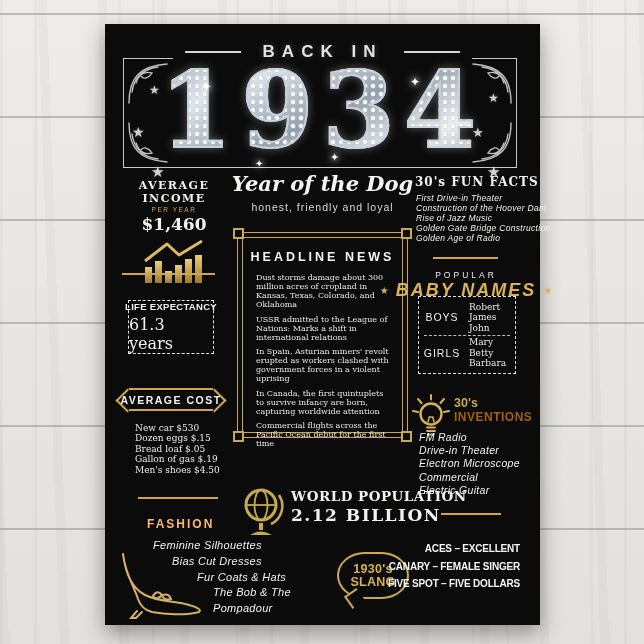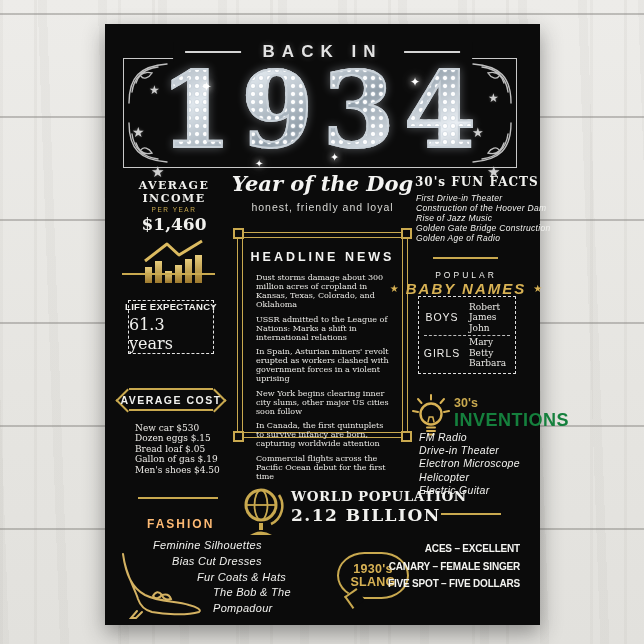--- a/index.html
+++ b/index.html
@@ -122,32 +122,32 @@
     font-weight:bold; font-size:12px; letter-spacing:1px; white-space:nowrap; }
   .facts-list { position:absolute; left:311px; top:169px; font-size:8.5px; line-height:10px; white-space:nowrap; }
 
   
   .gl-names { left:328px; top:233px; width:65px; }
   .names-eyebrow { position:absolute; left:305px; top:246px; width:112px; text-align:center;
     font-size:8.5px; letter-spacing:3px; color:#efefec; }
   .names-title-row { position:absolute; left:300px; top:256px; width:122px; display:flex;
     align-items:center; justify-content:center; gap:7px; }
   .names-star { color:#d8b254; font-size:10px; line-height:1; }
-  .names-title { font-size:15px; font-weight:bold; font-style:italic; letter-spacing:2px; color:#d8b254; white-space:nowrap; }
+  .names-title { font-size:18px; font-weight:bold; font-style:italic; letter-spacing:2px; color:#d8b254; white-space:nowrap; }
   .names-box { position:absolute; left:313px; top:272px; width:98px; height:78px;
     border:1.5px dashed #dedede; display:flex; flex-direction:column; padding:3px 2px; }
   .names-row { flex:1; display:flex; align-items:center; }
   .names-label { width:42px; text-align:center; font-size:10.5px; letter-spacing:1px; color:#efeeeb; }
   .names-vals { flex:1; padding-left:6px; font-family:"DejaVu Serif", serif; font-size:9px; line-height:10.5px; color:#eae9e5; }
   .names-div { border-top:1.5px dashed #bdbdbd; margin:0 3px; }
 
   
   .bulb { position:absolute; left:307px; top:370px; }
   .inv-title1 { position:absolute; left:349px; top:372px; font-size:12.5px; font-weight:bold; color:#c9a94f; }
-  .inv-title2 { position:absolute; left:349px; top:386px; font-size:18px; font-weight:bold; letter-spacing:.5px; color:#15803d; white-space:nowrap; }
+  .inv-title2 { position:absolute; left:349px; top:386px; font-size:12px; font-weight:bold; letter-spacing:.5px; color:#a16207; white-space:nowrap; }
   .inv-list { position:absolute; left:314px; top:407px; font-size:10.5px; line-height:13.2px; white-space:nowrap; }
   .gl-inv { left:336px; top:489px; width:60px; }
 
   
   .slang-list { position:absolute; left:195px; top:516px; width:220px; text-align:right;
     font-size:10px; font-weight:bold; line-height:17.5px; letter-spacing:-.2px; color:#f4f4f1; white-space:nowrap; }
 </style>
 </head>
 <body>
 
@@ -253,21 +253,20 @@
       <path d="M47 44 q7 -2 9 4 q-7 2 -9 -4 Z"></path>
     </svg>
 
     <div class="news">
       <div class="news-inner">
         <div class="news-title">HEADLINE NEWS</div>
         <div class="news-list">
             <div class="item">Dust storms damage about 300 million acres of cropland in Kansas, Texas, Colorado, and Oklahoma</div>
             <div class="item">USSR admitted to the League of Nations: Marks a shift in international relations</div>
             <div class="item">In Spain, Asturian miners' revolt erupted as workers clashed with government forces in a violent uprising</div>
-            <div class="item">New York begins clearing inner city slums, other major US cities soon follow</div>
             <div class="item">In Canada, the first quintuplets to survive infancy are born, capturing worldwide attention</div>
             <div class="item">Commercial flights across the Pacific Ocean debut for the first time</div>
           </div>
       </div>
       <i class="news-corner nc-tl"></i>
       <i class="news-corner nc-tr"></i>
       <i class="news-corner nc-bl"></i>
       <i class="news-corner nc-br"></i>
     </div>
 
@@ -336,21 +335,21 @@
       <line x1="15" y1="33.5" x2="23" y2="33.5" stroke-width="2"></line>
       <line x1="15" y1="37" x2="23" y2="37" stroke-width="2"></line>
       <line x1="16.5" y1="40.5" x2="21.5" y2="40.5" stroke-width="2"></line>
     </svg>
     <div class="inv-title1">30's</div>
     <div class="inv-title2">INVENTIONS</div>
     <div class="inv-list hand">
         <div class="item">FM Radio</div>
         <div class="item">Drive-in Theater</div>
         <div class="item">Electron Microscope</div>
-        <div class="item">Helicopter</div>
+        <div class="item">Commercial</div>
         <div class="item">Electric Guitar</div>
       </div>
     <div class="goldline gl-inv"></div>
 
     <div class="slang-list">
         <div class="item">ACES – EXCELLENT</div>
         <div class="item">CANARY – FEMALE SINGER</div>
         <div class="item">FIVE SPOT – FIVE DOLLARS</div>
       </div>
 

